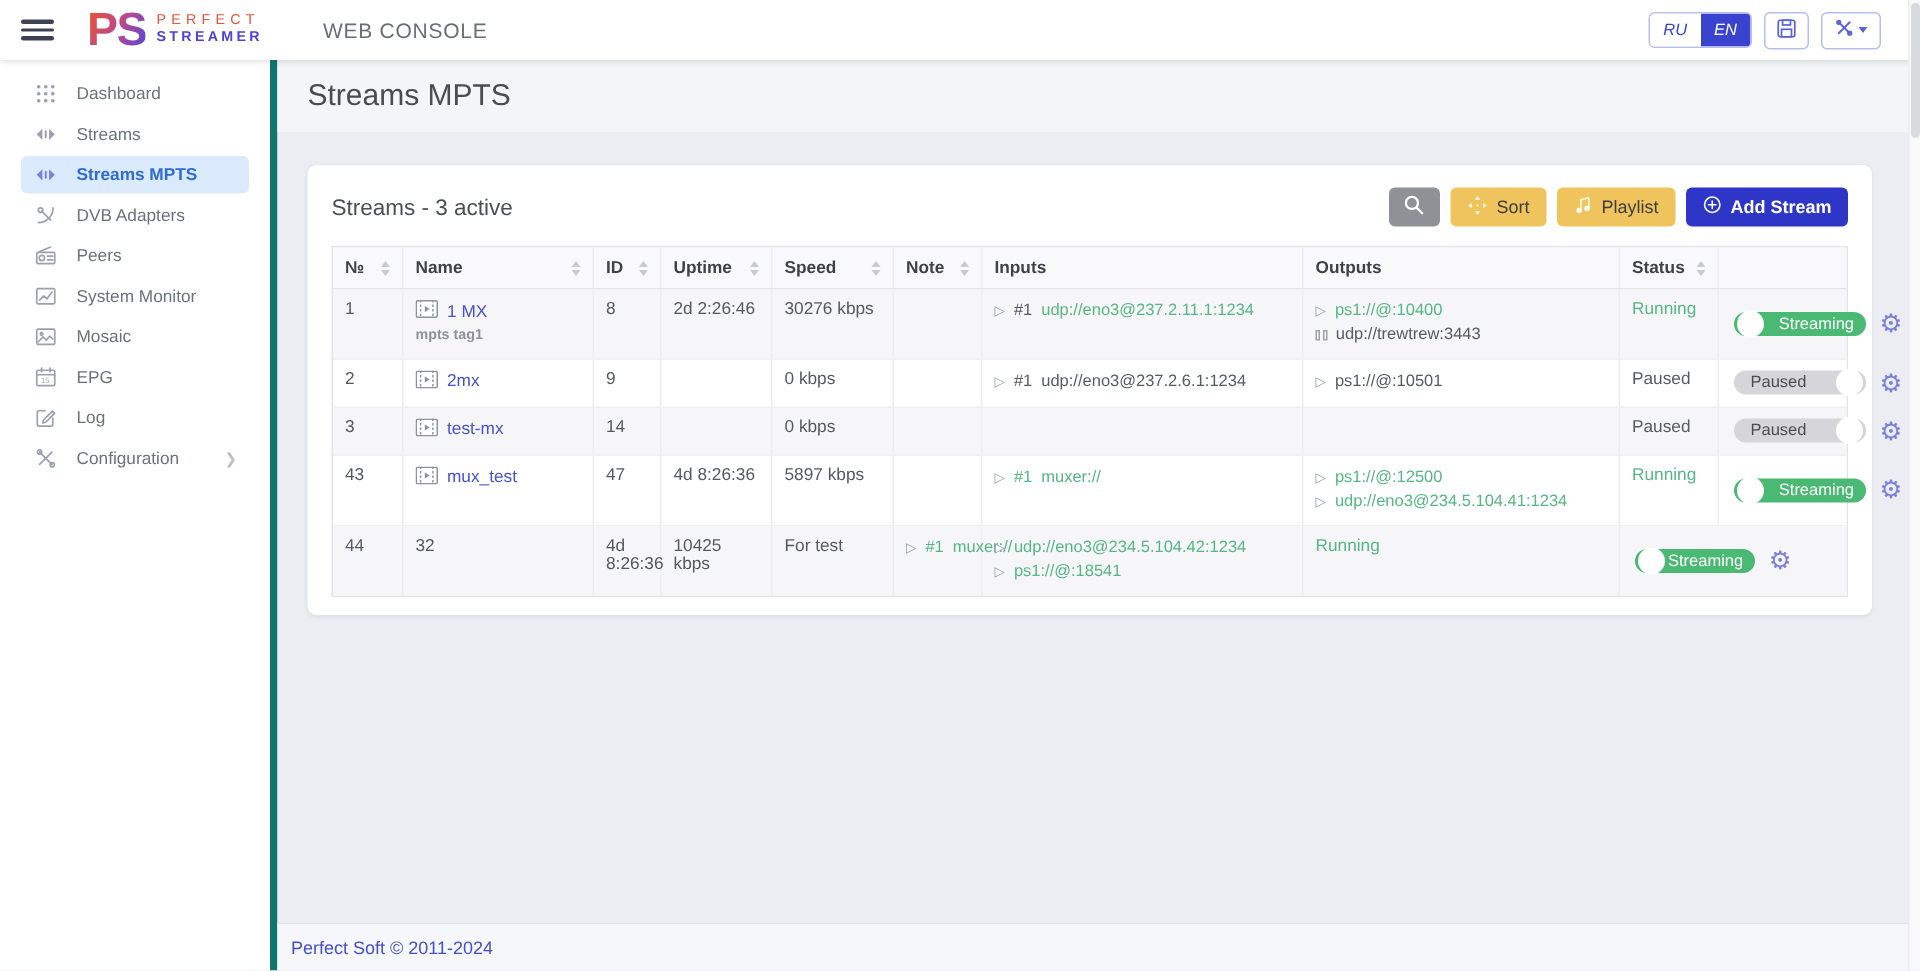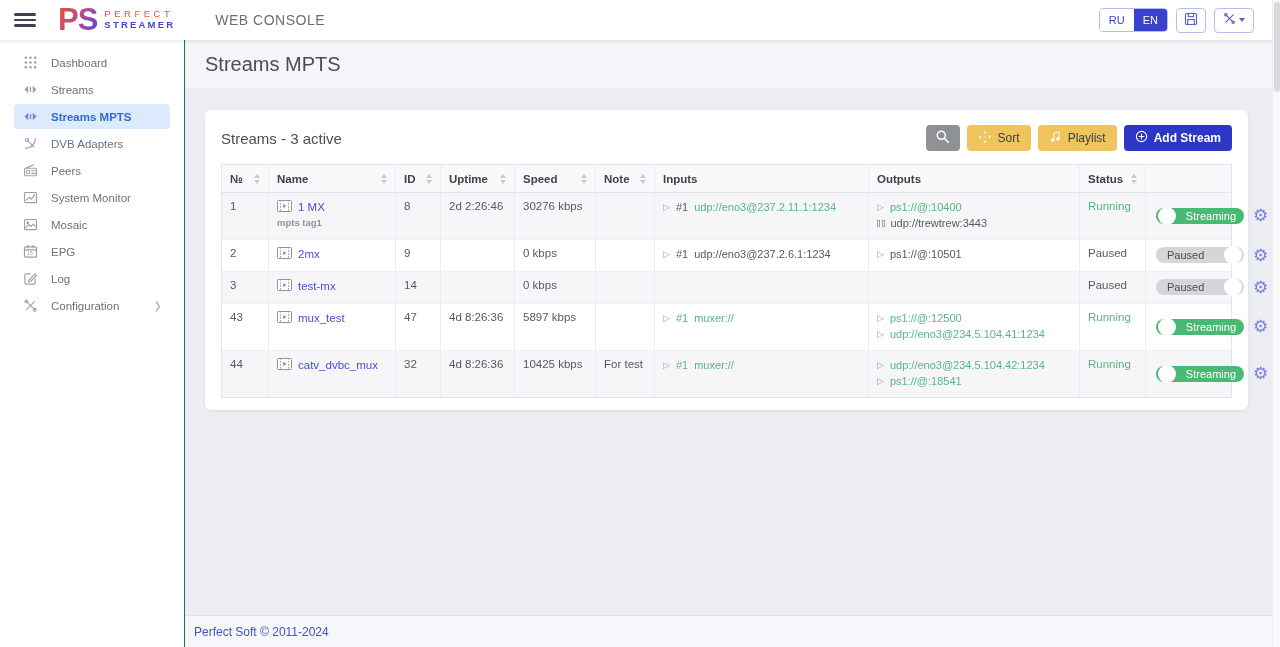--- a/index.html
+++ b/index.html
@@ -15,30 +15,30 @@
   .brand { display:flex; align-items:center; gap:7px; margin-right:40px;}
   .brand-ps { font-size:31px; font-weight:bold; letter-spacing:-1px;
               background:linear-gradient(120deg,#e8513c 10%,#b44a92 55%,#5544d8 95%);
               -webkit-background-clip:text; background-clip:text; color:transparent; }
   .brand-words { display:flex; flex-direction:column; line-height:1.15; }
   .brand-words .w1 { color:#e8513c; font-size:9.5px; font-weight:normal; letter-spacing:3.5px;}
   .brand-words .w2 { color:#4b42d6; font-size:9.5px; font-weight:bold; letter-spacing:2.2px;}
   .console-title { color:#6a6f76; font-size:14px; letter-spacing:0.5px; }
   .nav-right { margin-left:auto; display:flex; align-items:center; gap:8px; padding-right:12px;}
   .lang-group { display:flex; border:1px solid #b7bdee; border-radius:4px; overflow:hidden;}
-  .lang-btn { font-size:11px; padding:5px 9px; color:#3a43cd; background:#fff; cursor:pointer; border:none;}
+  .lang-btn { font-size:11px; padding:5px 9px; color:#3a43cd; background:#fff; cursor:pointer; border:none;font-style:italic;}
   .lang-btn.active { background:#3a43cd; color:#fff;}
   .icon-btn { border:1px solid #b7bdee; background:#fff; border-radius:4px; height:25px; min-width:30px;
               display:flex; align-items:center; justify-content:center; gap:3px; color:#5a62d4; cursor:pointer;}
   .caret-down { width:0; height:0; border-left:3.5px solid transparent; border-right:3.5px solid transparent;
                 border-top:4px solid #5a62d4; display:inline-block;}
 
   
   .body-row { flex:1; display:flex; min-height:0; }
-  .sidebar { width:185px; background:#fff; border-right:1px solid #0f766e; padding-top:8px; flex:0 0 185px;}
+  .sidebar { width:185px; background:#fff; border-right:5px solid #0f766e; padding-top:8px; flex:0 0 185px;}
   .side-item { display:flex; align-items:center; gap:13px; height:25px; margin:2px 14px; padding:0 8px;
                border-radius:4px; color:#6d7278; font-size:11.5px; cursor:pointer; }
   .side-item .sicon { width:16px; height:16px; color:#9aa0ad; display:flex; align-items:center; justify-content:center;}
   .side-item.active { background:#dceafd; color:#2e6bd3; font-weight:bold;}
   .side-item.active .sicon { color:#7a7fe0; }
   .side-item .chev { margin-left:auto; color:#b9bec7; font-size:10px;}
   .sicon svg { width:15px; height:15px; }
 
   .main { flex:1; display:flex; flex-direction:column; min-width:0; background:#ebedf3;}
   .page-header { background:#f4f5f8; padding:13px 20px 12px; }
@@ -536,32 +536,20 @@
     <div class="td ctl-cell">
                     <div class="toggle on">
                       <span class="knob"></span>
                       <span class="lbl" style="margin-left:auto">Streaming</span>
                     </div>
       <span class="gear">⚙</span>
     </div>
                 </div>
                 <div class="tr odd">
     <div class="td">44</div>
-    <div class="td">
-      <span class="name-line">
-                      <span><svg width="15" height="12" viewBox="0 0 15 12">
-                          <rect x=".5" y=".5" width="14" height="11" rx="1" fill="#fff" stroke="#8d93a2"></rect>
-                          <line x1="3.4" y1="0" x2="3.4" y2="12" stroke="#8d93a2" stroke-dasharray="1.6,1.4"></line>
-                          <line x1="11.6" y1="0" x2="11.6" y2="12" stroke="#8d93a2" stroke-dasharray="1.6,1.4"></line>
-                          <path d="M6.2 3.8l3.2 2.2-3.2 2.2z" fill="#8d93a2"></path>
-                        </svg></span>
-      <a class="name-link">catv_dvbc_mux</a>
-                    </span>
-
-    </div>
     <div class="td">32</div>
     <div class="td">4d 8:26:36</div>
     <div class="td">10425 kbps</div>
     <div class="td">For test</div>
     <div class="td">
                     <div class="io-line">
                       <span class="marker-play">▷</span>
                       <span class="tone-green">#1</span>
     <span class="tone-green">muxer://</span>
                     </div>

